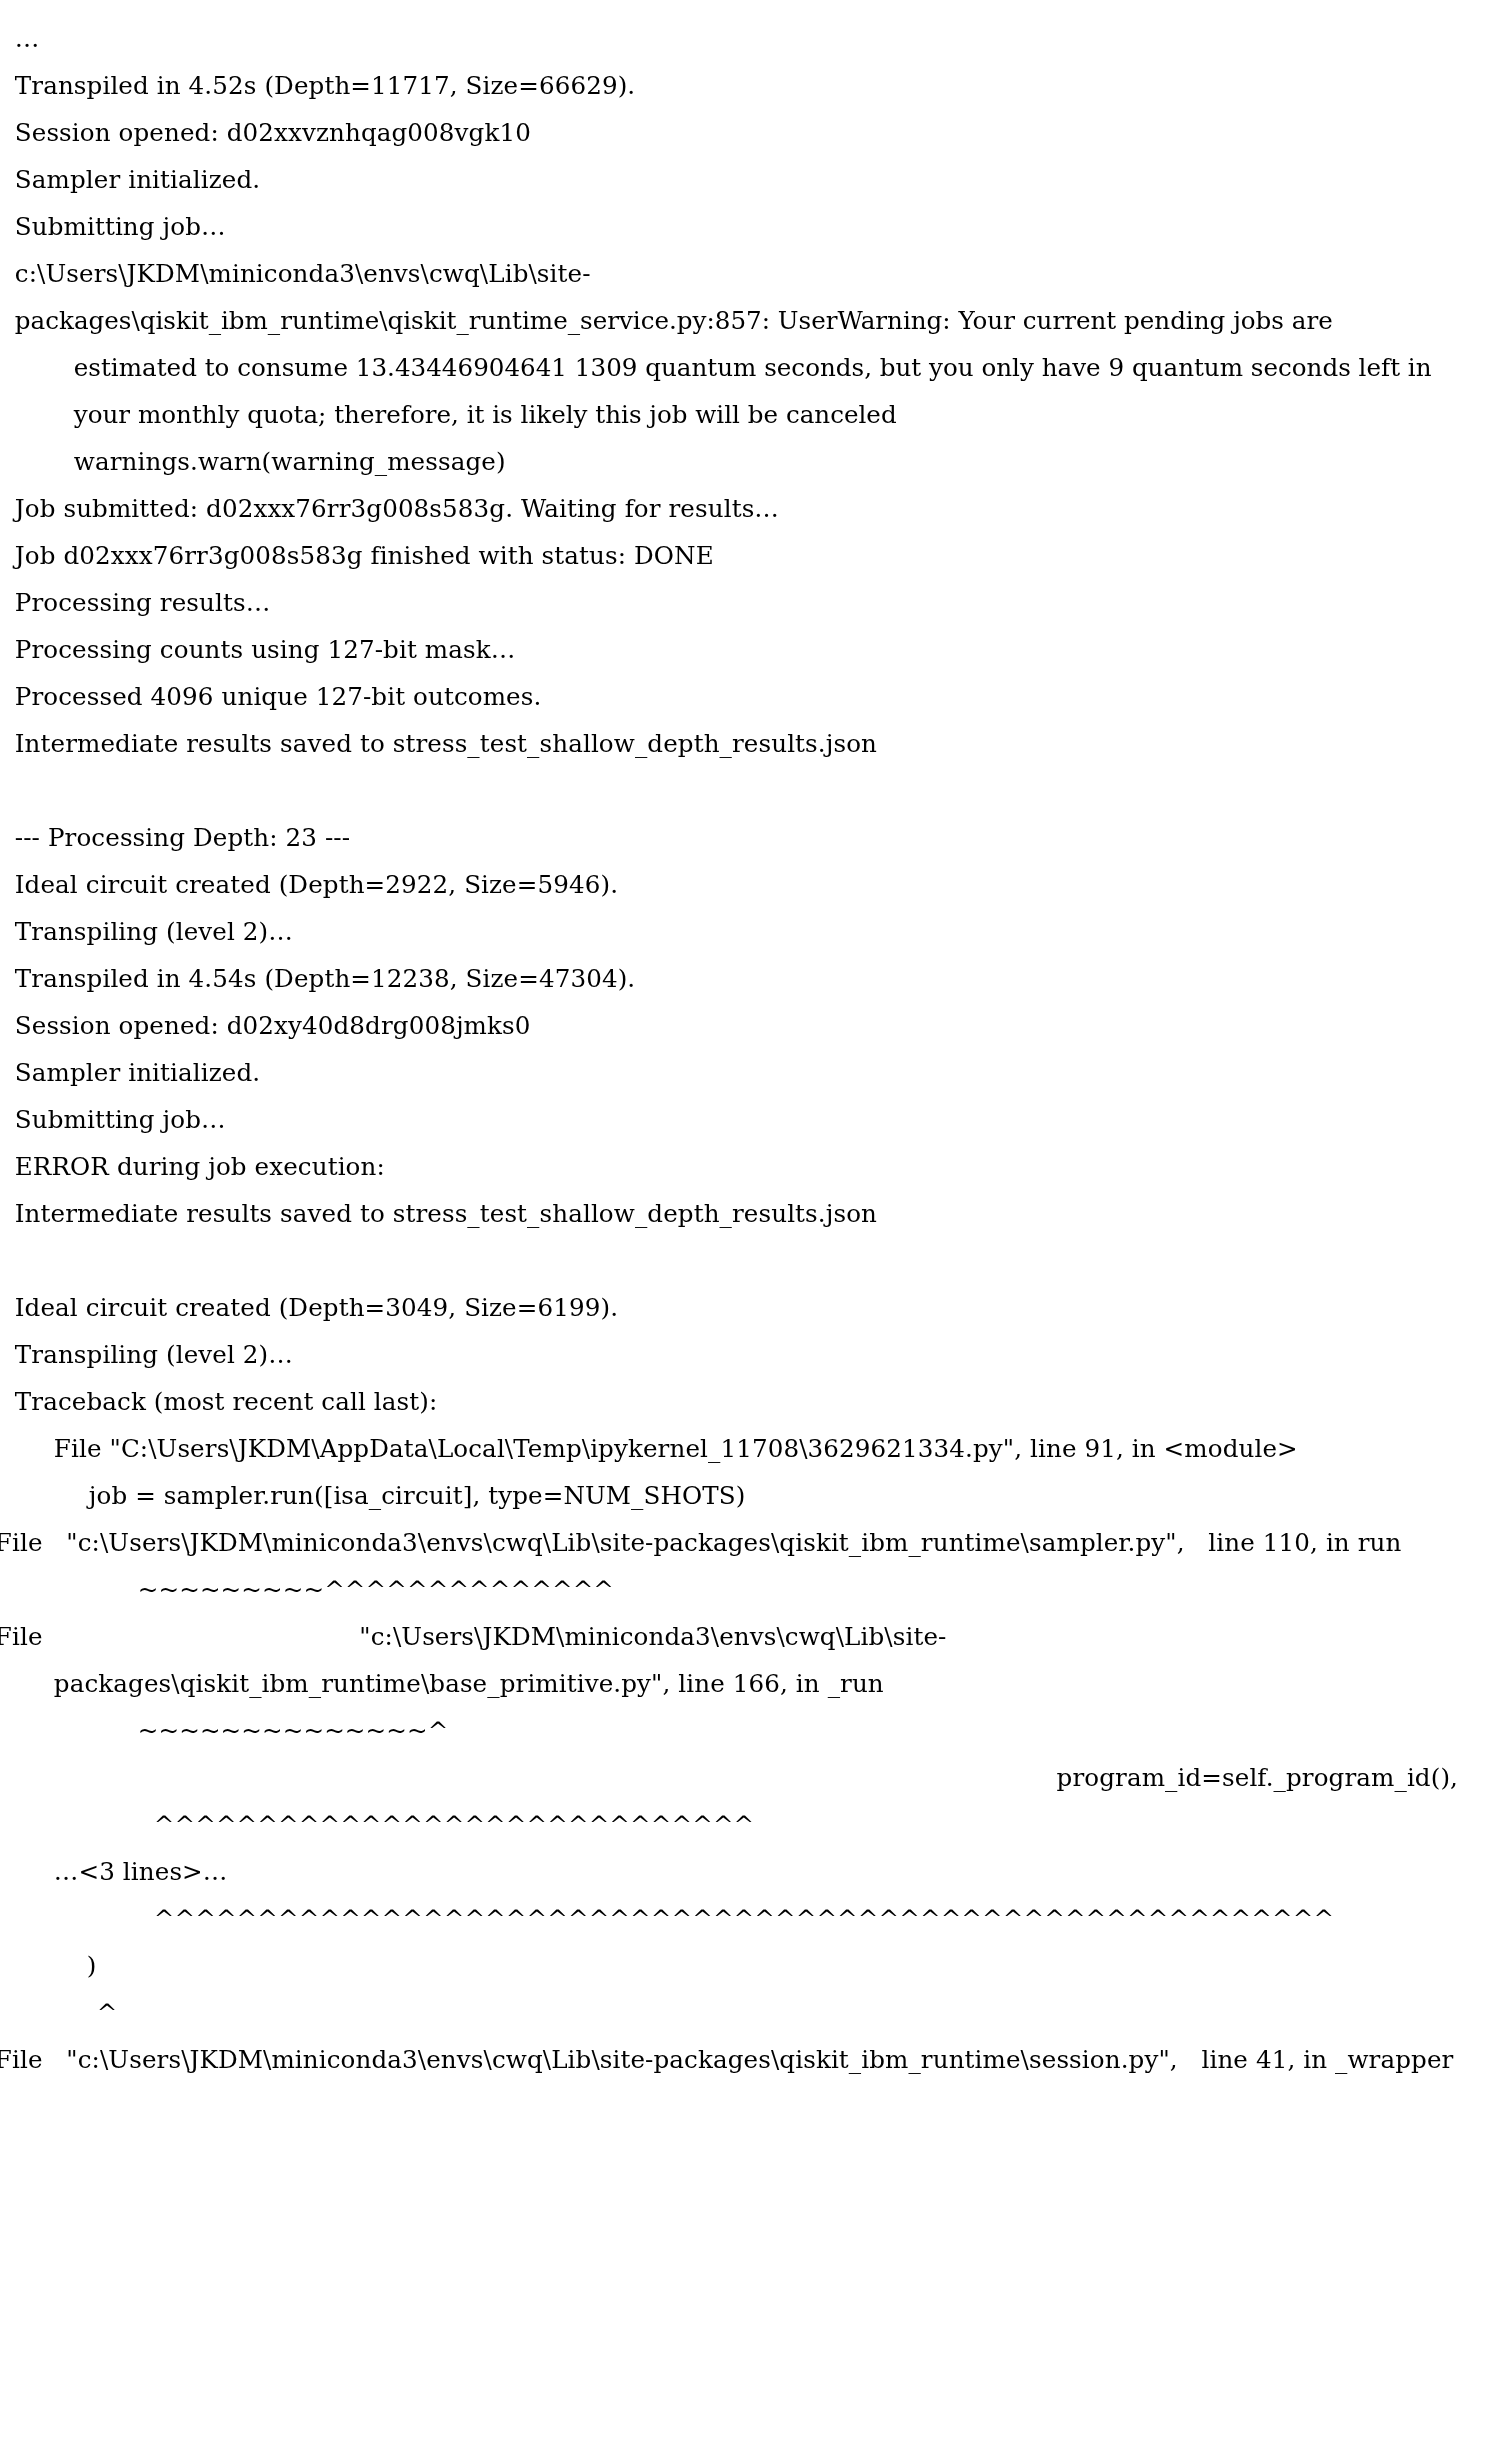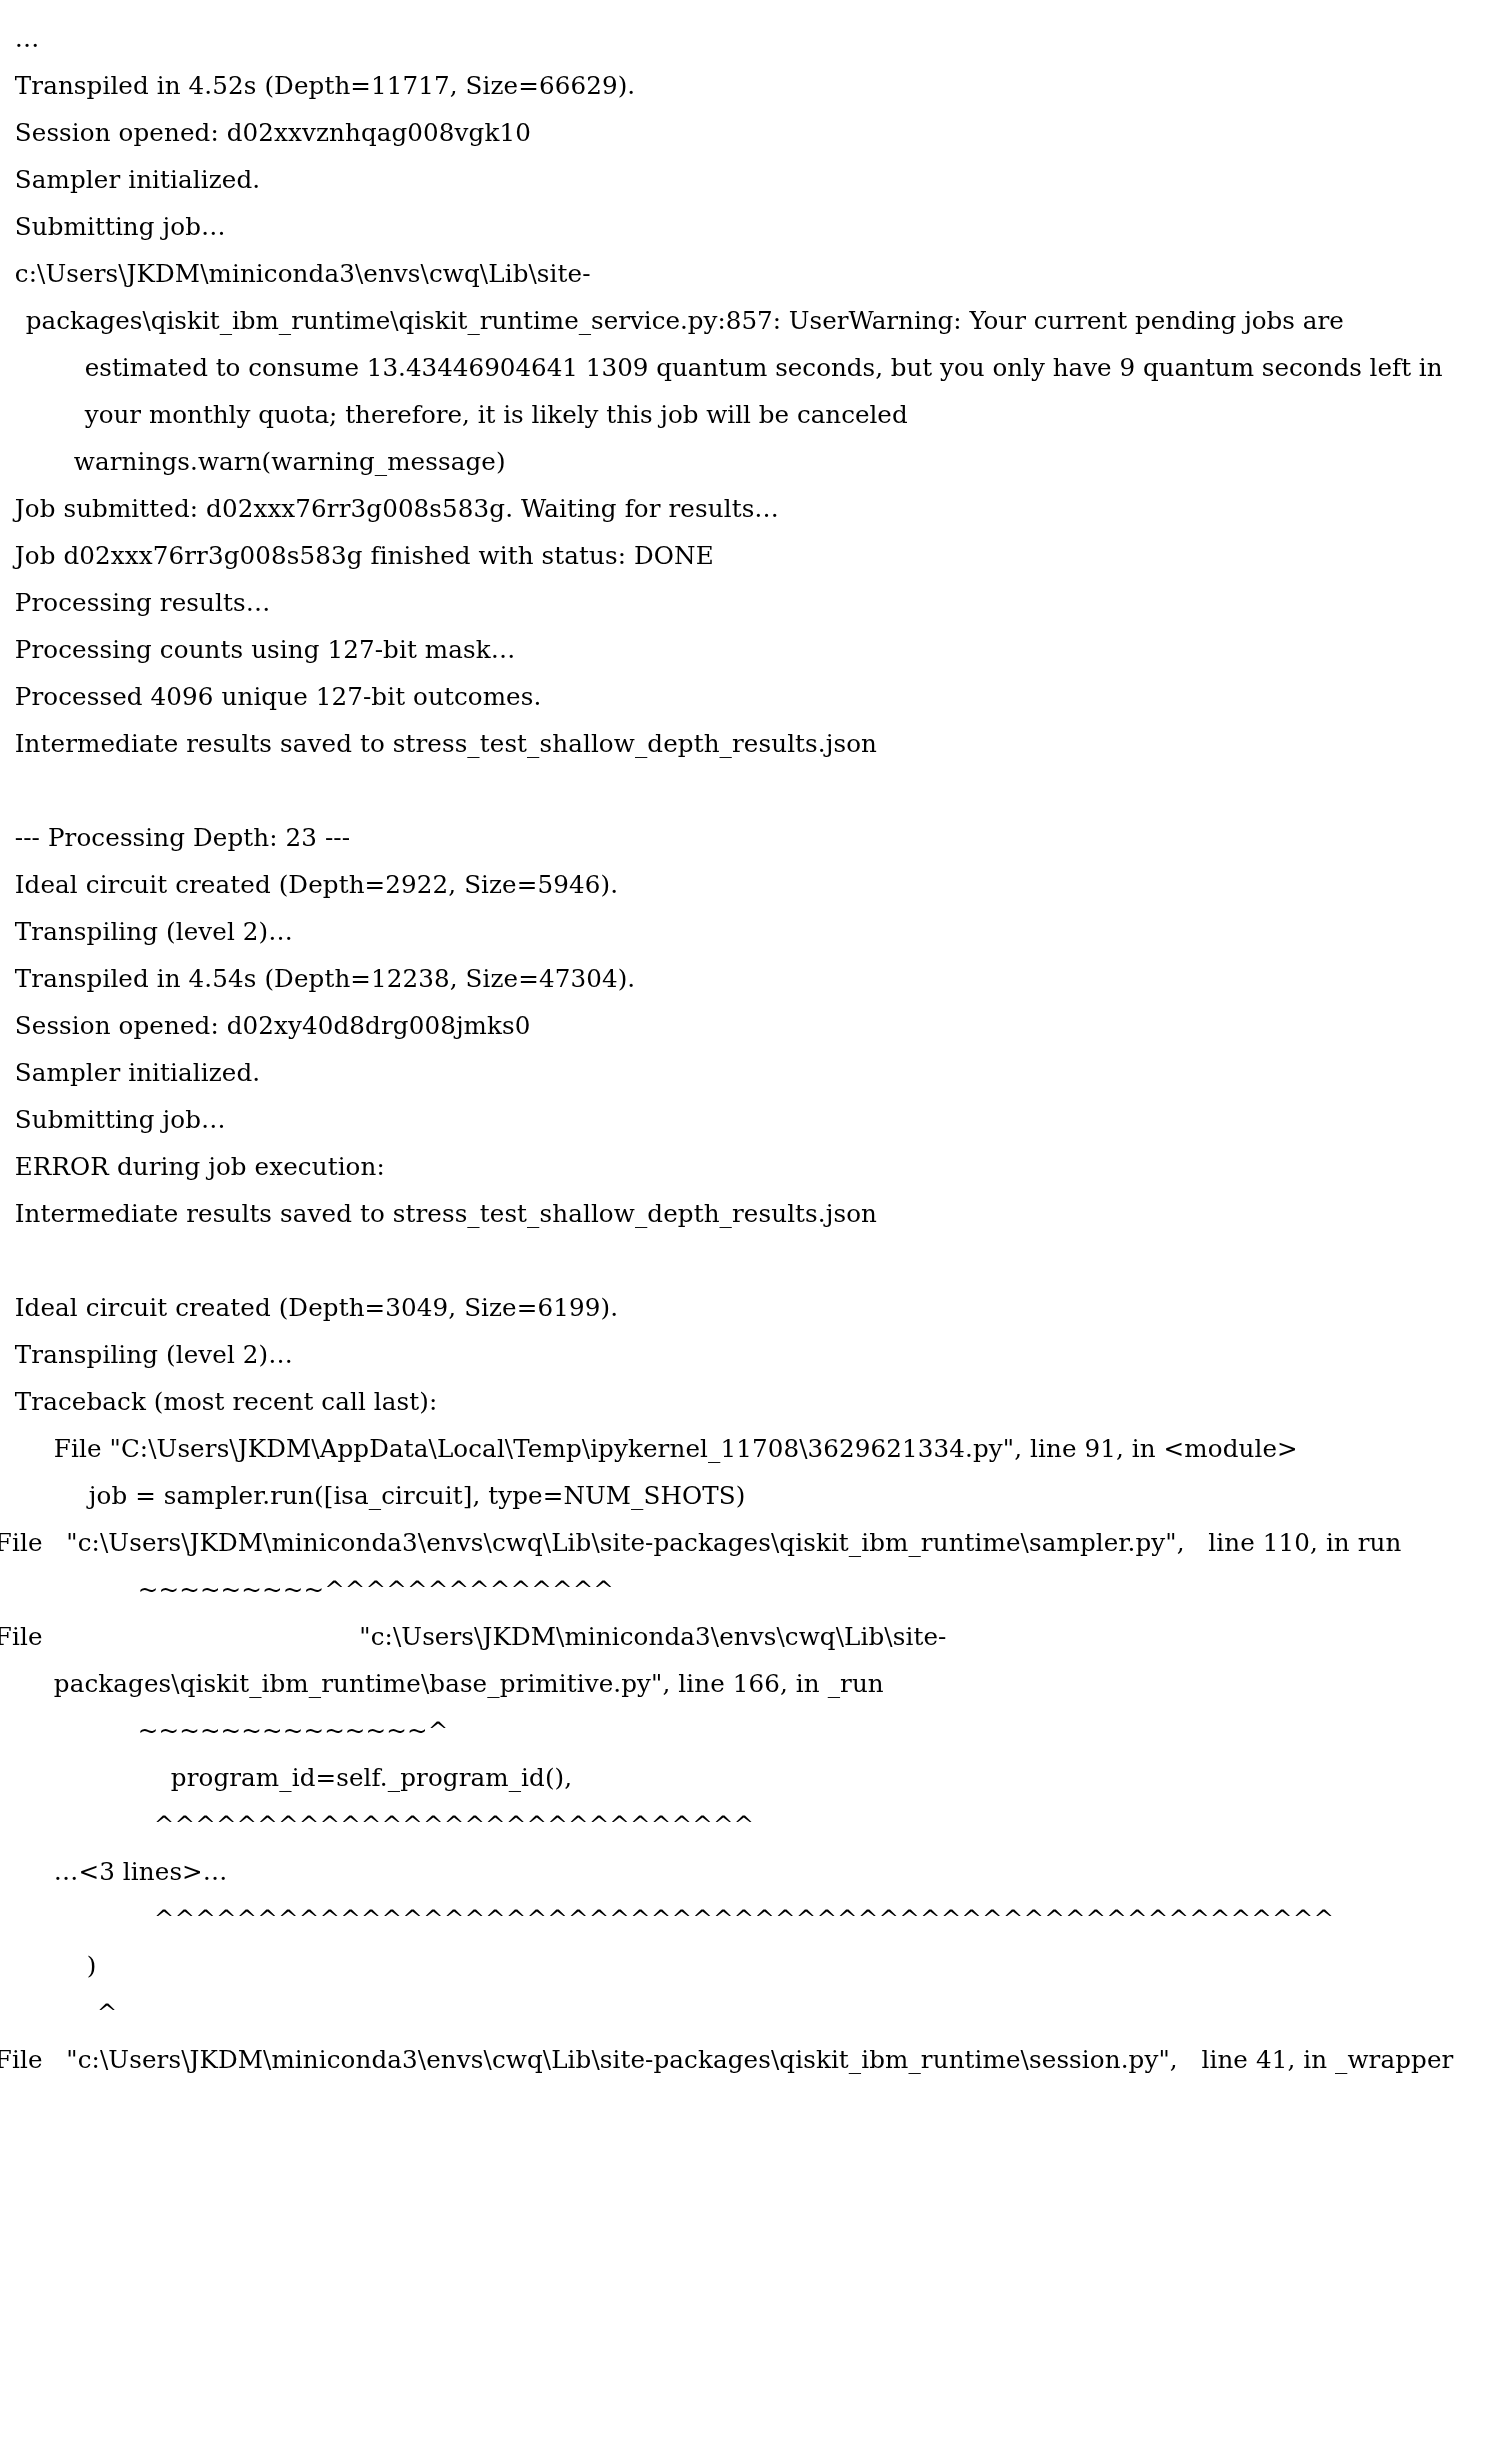--- a/index.html
+++ b/index.html
@@ -32,36 +32,36 @@
     padding-left: 59px;
     text-indent: -59px;
   }
   .wrap-block {
     font-size: 24.6px;
     line-height: 47px;
     white-space: pre-wrap;
     word-break: break-word;
     padding-left: 59px;
     text-indent: -59px;
-    margin-left: 11px;
   }
   .blank {
     height: 47px;
   }
   .tb-file {
     padding-left: 39px;
   }
   .tb-code {
     padding-left: 74px;
   }
   .tb-caret {
     padding-left: 123px;
   }
   .tb-caret2 {
     padding-left: 156px;
+    text-align: right;
   }
   .tb-caret3 {
     padding-left: 139px;
   }
   .tb-lines {
     padding-left: 39px;
   }
   .tb-paren {
     padding-left: 72px;
   }

